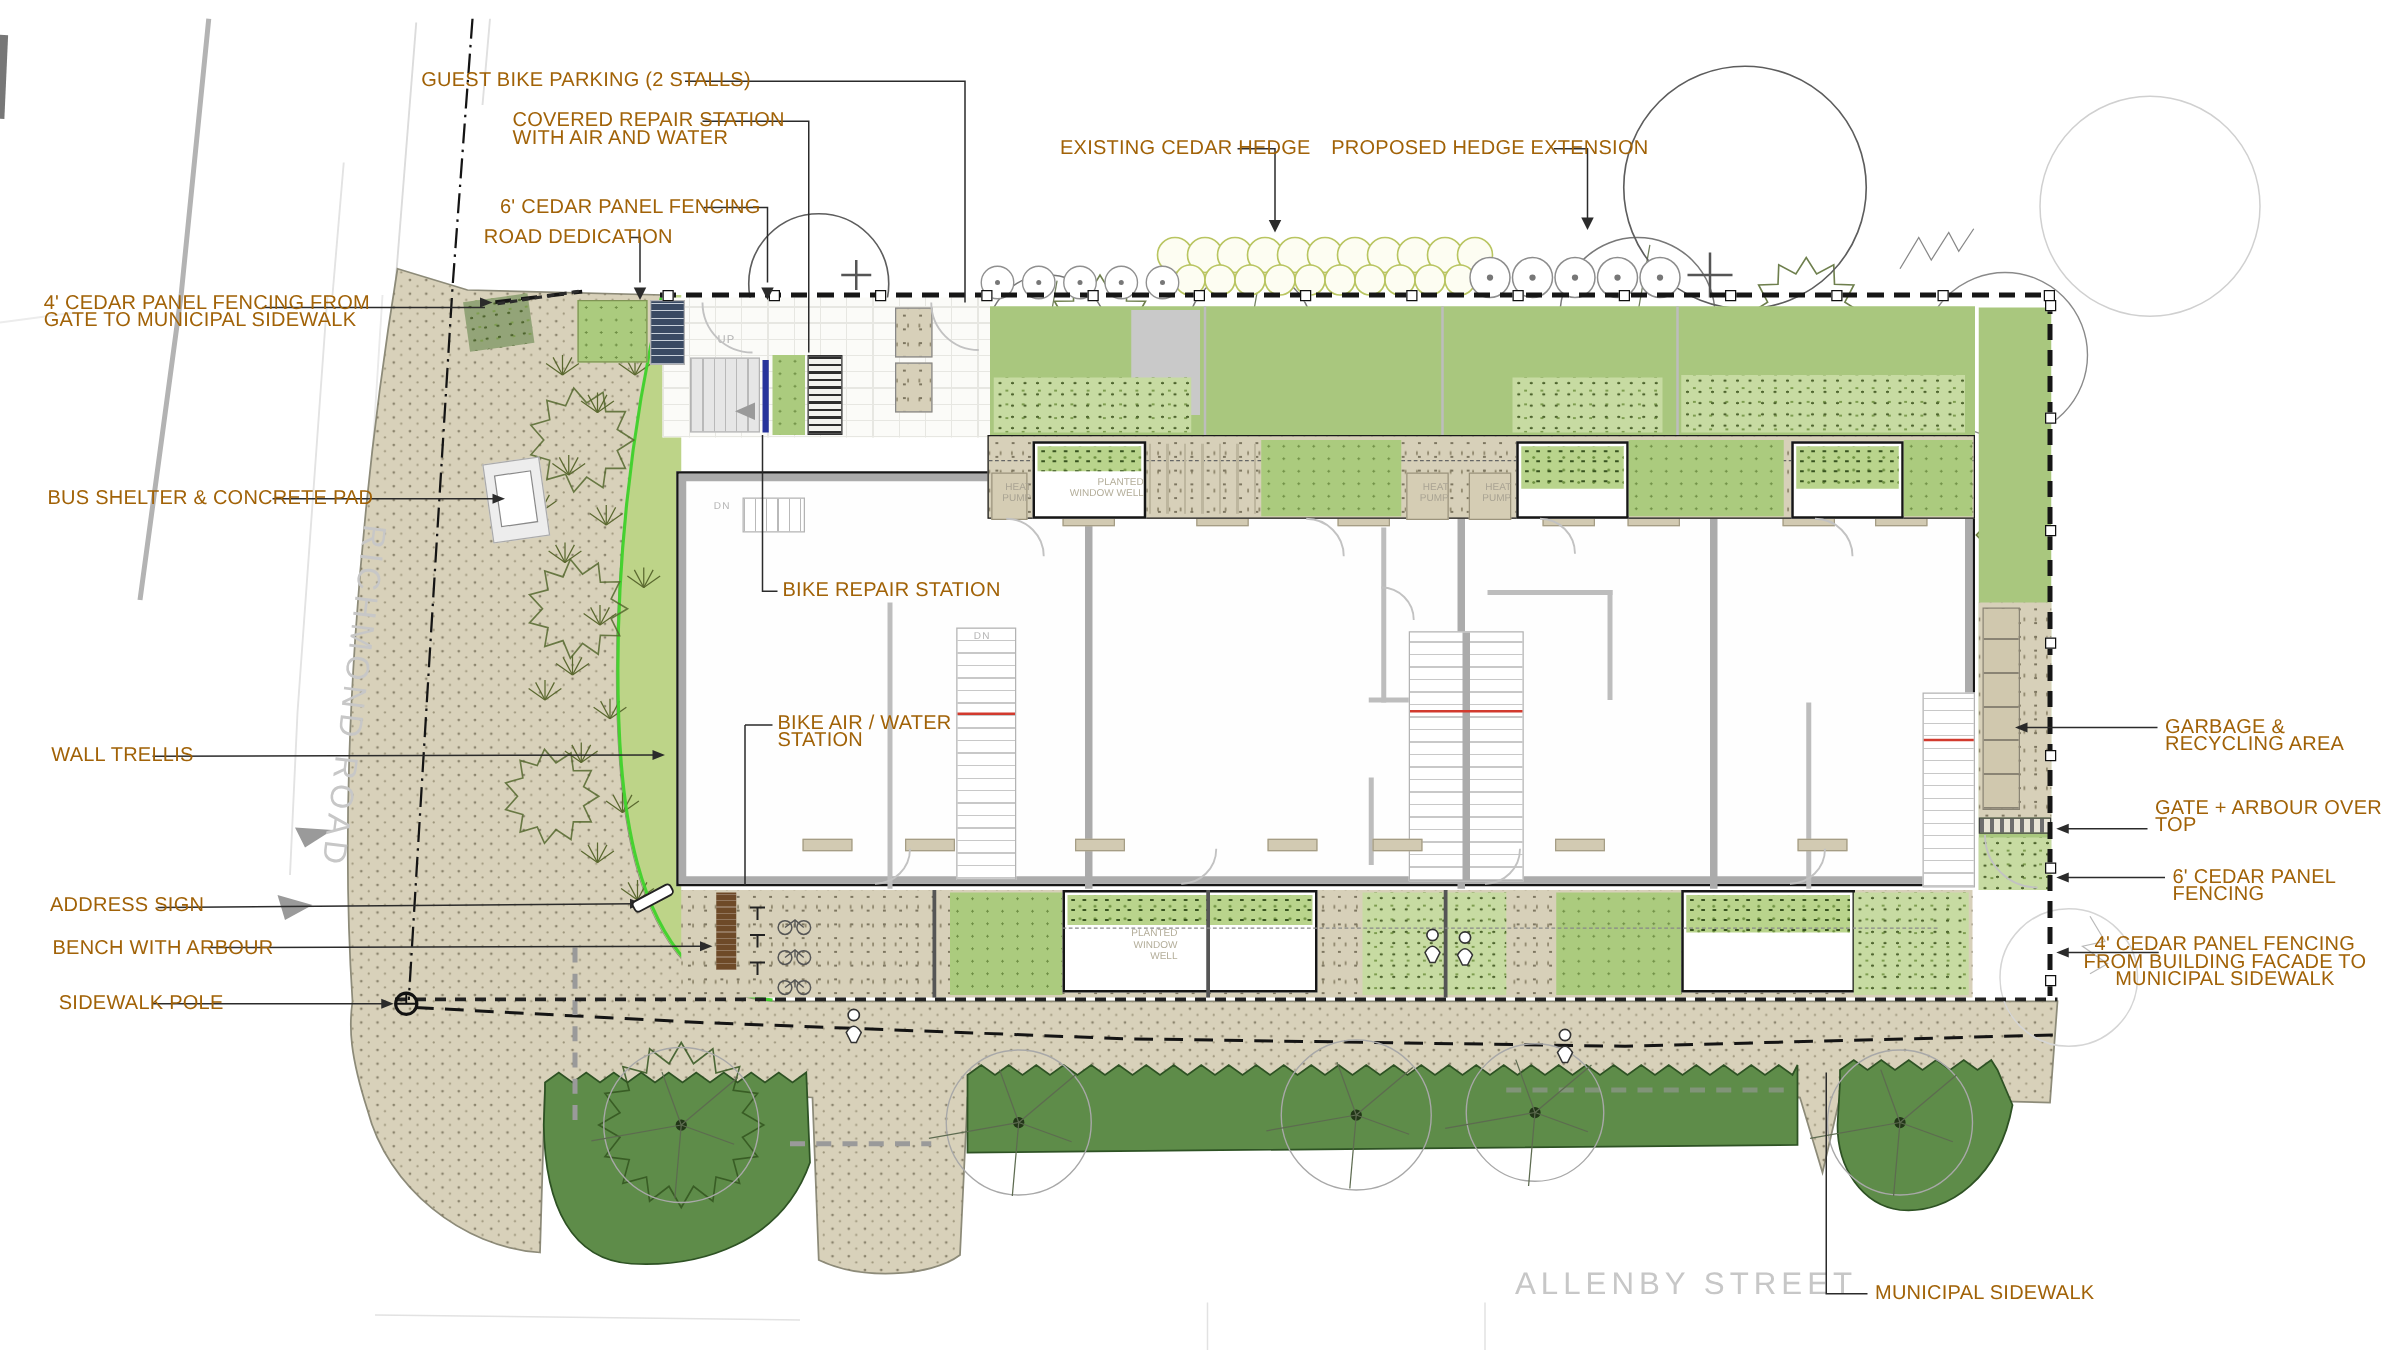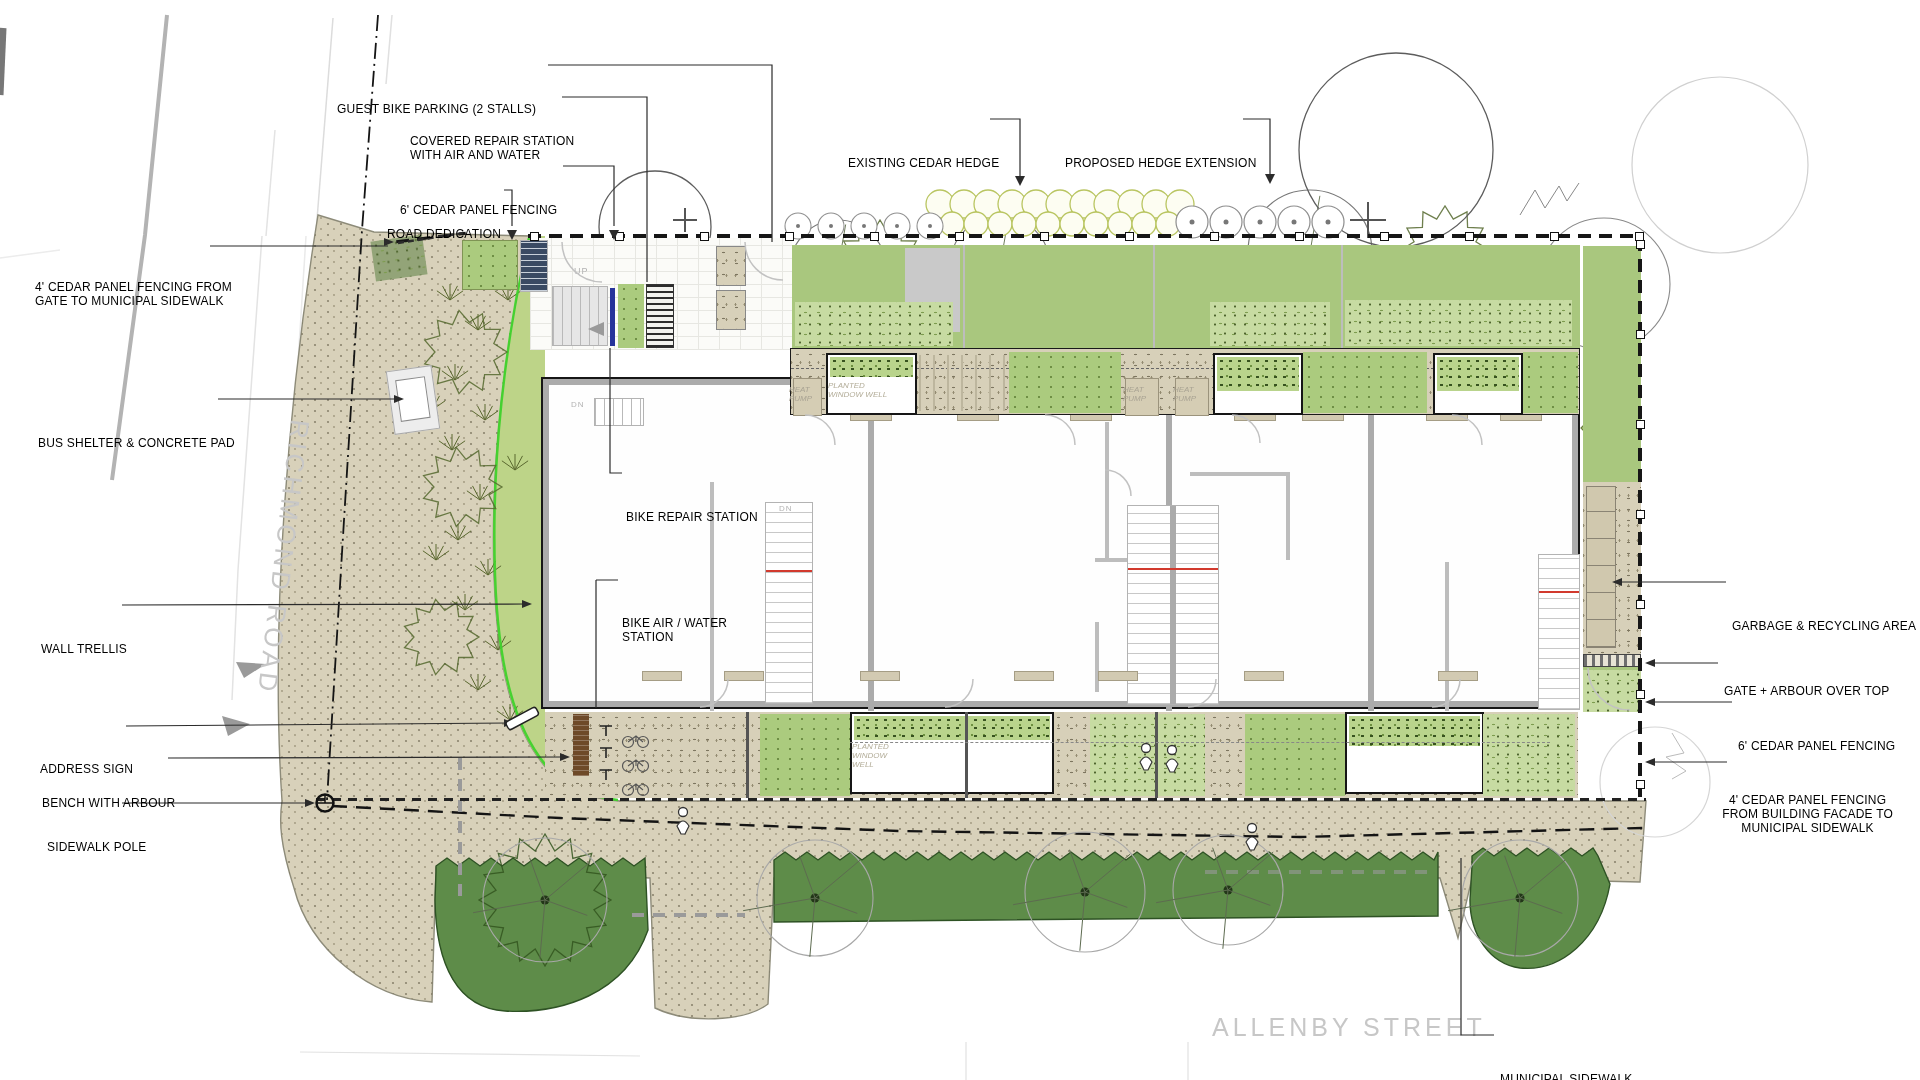--- a/index.html
+++ b/index.html
@@ -1,40 +1,40 @@
 <!DOCTYPE html>
 <html><head>
 <meta charset="utf-8">
 <style>
   html,body{margin:0;padding:0;background:#fff;}
   #canvas{position:relative;width:1920px;height:1080px;background:#fff;overflow:hidden;
           font-family:"Liberation Sans",sans-serif;}
   svg.layer{position:absolute;left:0;top:0;pointer-events:none;}
   #svgback{z-index:1;} #svgfront{z-index:6;}
-  .lbl{position:absolute;z-index:7;font-size:12px;line-height:14px;color:#000000;
-       white-space:pre-line;letter-spacing:.2px;margin-top:44px;}
+  .lbl{position:absolute;z-index:7;font-size:16px;line-height:14px;color:#a16207;
+       white-space:pre-line;letter-spacing:.2px;}
   .lbl.r{text-align:center;}
   .street{position:absolute;z-index:2;color:#c7c7c7;letter-spacing:4px;font-size:24px;}
   .blk{position:absolute;box-sizing:border-box;}
   
   .tan{background-color:#d7d0b9;background-image:radial-gradient(#7d7660 1px,transparent 1.2px),radial-gradient(#938b71 .9px,transparent 1.1px);background-size:13px 11px,9px 15px;background-position:0 0,5px 6px;}
   .green{background-color:#abcb7e;background-image:radial-gradient(#6f8f45 1px,transparent 1.2px);background-size:12px 10px;}
   .shrub{background-color:#c7dba2;background-image:radial-gradient(#4e642e 1.1px,transparent 1.3px),radial-gradient(#7d9c4f 1px,transparent 1.2px);background-size:10px 9px,13px 11px;background-position:0 0,4px 5px;}
   .zi2{z-index:2;} .zi3{z-index:3;}
   
   #building{left:541px;top:377px;width:1039px;height:332px;background:#fefefe;border:2px solid #161616;z-index:2;}
   #building .inner{position:absolute;left:0;top:0;right:0;bottom:0;border:6px solid #ababab;}
   .wall{position:absolute;background:#ababab;}
   .wall.lt{background:#bdbdbd;}
   .stair{position:absolute;background:#fff;border:1px solid #b3b3b3;
          background-image:repeating-linear-gradient(0deg,#c8c8c8 0 1px,transparent 1px 10px);}
   .stair.h{background-image:repeating-linear-gradient(90deg,#b9b9b9 0 1px,transparent 1px 9px);}
   .redline{position:absolute;height:2px;background:#d23a2e;}
   .sill{position:absolute;height:8px;background:#d2cab2;border:1px solid #a59d85;}
-  .smalltxt{position:absolute;color:#a9a393;font-size:8px;line-height:9px;text-align:left;white-space:pre-line;z-index:5;font-style:italic;}
+  .smalltxt{position:absolute;color:#a9a393;font-size:8px;line-height:9px;text-align:right;white-space:pre-line;z-index:5;}
   .updn{position:absolute;color:#b3b3b3;font-size:9px;z-index:5;letter-spacing:1px;}
   
   .dashH{position:absolute;height:4px;background:repeating-linear-gradient(90deg,#161616 0 13px,transparent 13px 21px);z-index:4;}
   .dashV{position:absolute;width:4px;background:repeating-linear-gradient(180deg,#161616 0 13px,transparent 13px 21px);z-index:4;}
   .dashS{position:absolute;height:3px;background:repeating-linear-gradient(90deg,#222 0 9px,transparent 9px 16px);z-index:4;}
   .post{position:absolute;width:7px;height:7px;background:#fff;border:1.5px solid #111;z-index:5;}
   
   #court{left:530px;top:238px;width:262px;height:112px;background-color:#fbfbf8;
     background-image:repeating-linear-gradient(0deg,#e7e7e2 0 1px,transparent 1px 13px),repeating-linear-gradient(90deg,#e7e7e2 0 1px,transparent 1px 21px);z-index:2;}
   .hatchbox{background-color:#f2f2ee;background-image:repeating-linear-gradient(0deg,#2c2c2c 0 2px,transparent 2px 6px);border:1px solid #333;}

